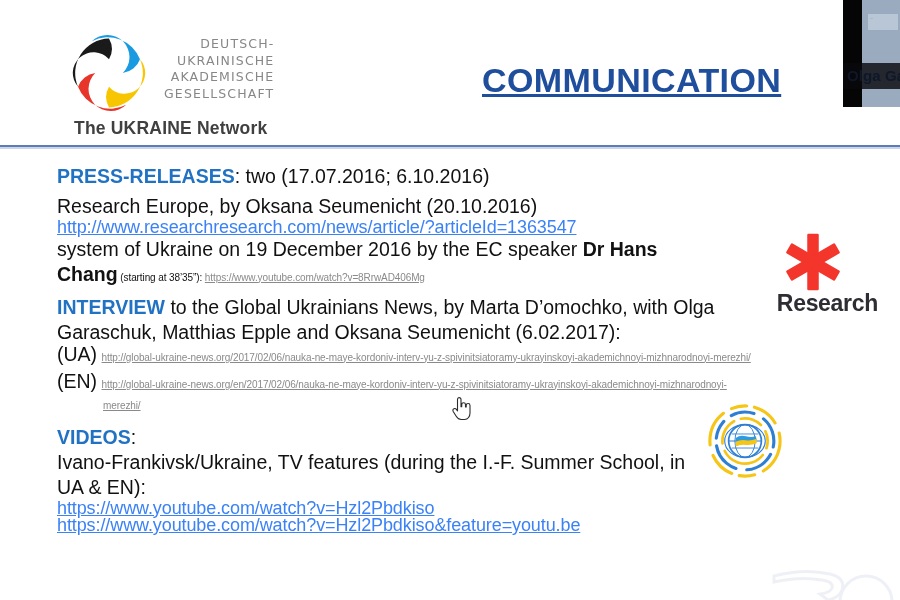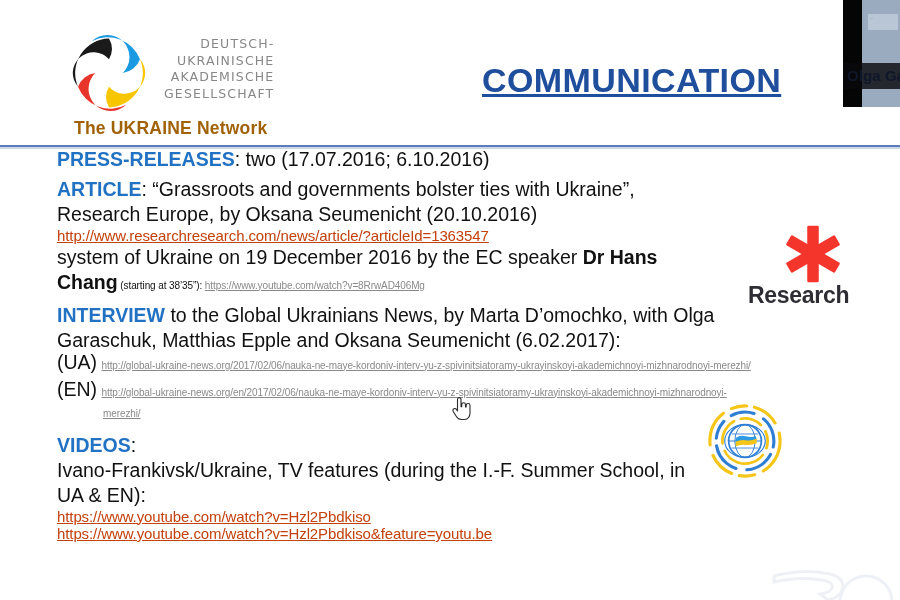--- a/index.html
+++ b/index.html
@@ -49,21 +49,21 @@
     color: #878787;
     font-family: "DejaVu Sans", sans-serif;
     white-space: pre;
   }
   #logo-tagline {
     position: absolute;
     left: 8px;
     top: 90px;
     font-size: 17.5px;
     font-weight: bold;
-    color: #a16207;
+    color: #404040;
     letter-spacing: 0.2px;
     white-space: nowrap;
   }
   #slide-title {
     position: absolute;
     left: 482px;
     top: 61px;
     font-size: 34px;
     font-weight: bold;
     color: #1F4E9C;
@@ -85,39 +85,39 @@
     top: 147px;
     width: 900px;
     height: 2px;
     background: #cdd6e8;
   }
 
   
   #content {
     position: absolute;
     left: 57px;
-    top: 147px;
+    top: 164px;
     width: 700px;
   }
   .line {
     font-size: 19.5px;
     line-height: 25px;
     color: #111111;
     white-space: nowrap;
   }
   .kicker {
     color: #2272C4;
     font-weight: bold;
   }
   .b { font-weight: bold; }
   .url {
     display: block;
-    font-size: 15px;
+    font-size: 18px;
     line-height: 17.5px;
-    color: #c2410c;
+    color: #3b82f6;
     text-decoration: underline;
     white-space: nowrap;
     letter-spacing: -0.1px;
   }
   .url-inline {
     font-size: 10px;
     color: #8a8a8a;
     text-decoration: underline;
     letter-spacing: -0.1px;
   }
@@ -130,23 +130,23 @@
   .indent-url {
     padding-left: 46px;
     text-indent: -46px;
   }
   .langrow { line-height: 19px; }
 
   
   #research-logo {
     position: absolute;
     left: 748px;
-    top: 222px;
+    top: 230px;
     width: 130px;
-    text-align: left;
+    text-align: right;
   }
   #research-asterisk {
     width: 64px;
     height: 64px;
     margin: 0 auto;
     display: block;
   }
   #research-word {
     margin-top: -4px;
     font-size: 23px;
@@ -286,21 +286,20 @@
     <div id="header-rule"></div>
     <div id="header-rule-shadow"></div>
   </div>
 
   <div id="content">
 
     <div class="line"><span class="kicker">PRESS-RELEASES</span><span>: two (17.07.2016; 6.10.2016)</span></div>
 
     <div class="gap-sm"></div>
 
-    <div class="line"><span class="kicker">ARTICLE</span><span>: “Grassroots and governments bolster ties with Ukraine”,</span></div>
     <div class="line">Research Europe, by Oksana Seumenicht (20.10.2016)</div>
     <a class="url" href="#">http://www.researchresearch.com/news/article/?articleId=1363547</a>
 
     <div class="line"><span>system of Ukraine on 19 December 2016 by the EC speaker </span><span class="b">Dr Hans</span></div>
     <div class="line"><span class="b">Chang</span><span class="url-inline" style="color:#111111;text-decoration:none;"> (starting at 38’35”): </span><a class="url-inline" href="#">https://www.youtube.com/watch?v=8RrwAD406Mg</a></div>
 
     <div class="gap-sm"></div>
 
     <div class="line"><span class="kicker">INTERVIEW</span><span> to the Global Ukrainians News, by Marta D’omochko, with Olga</span></div>
     <div class="line">Garaschuk, Matthias Epple and Oksana Seumenicht (6.02.2017):</div>

